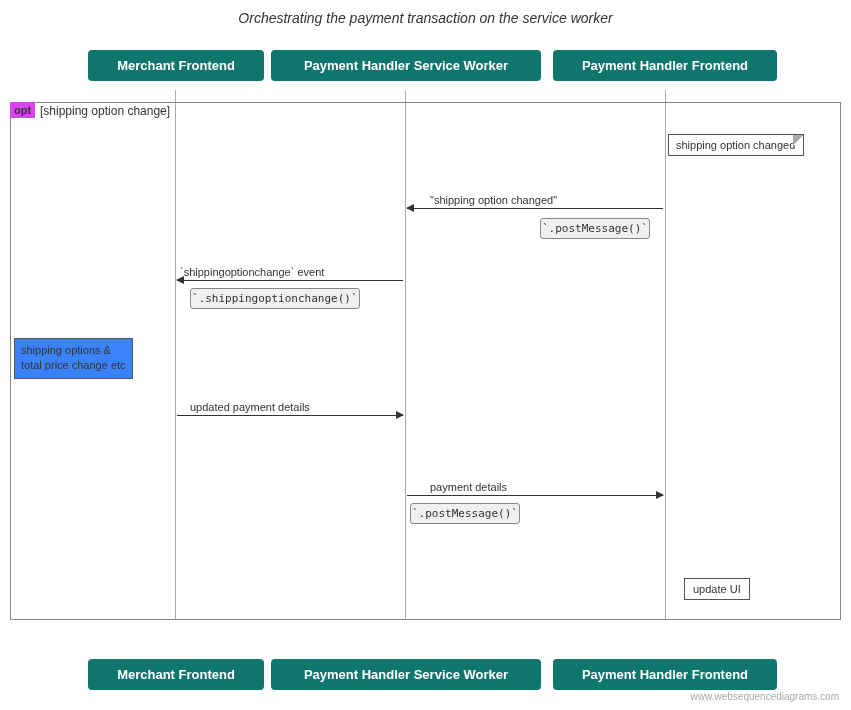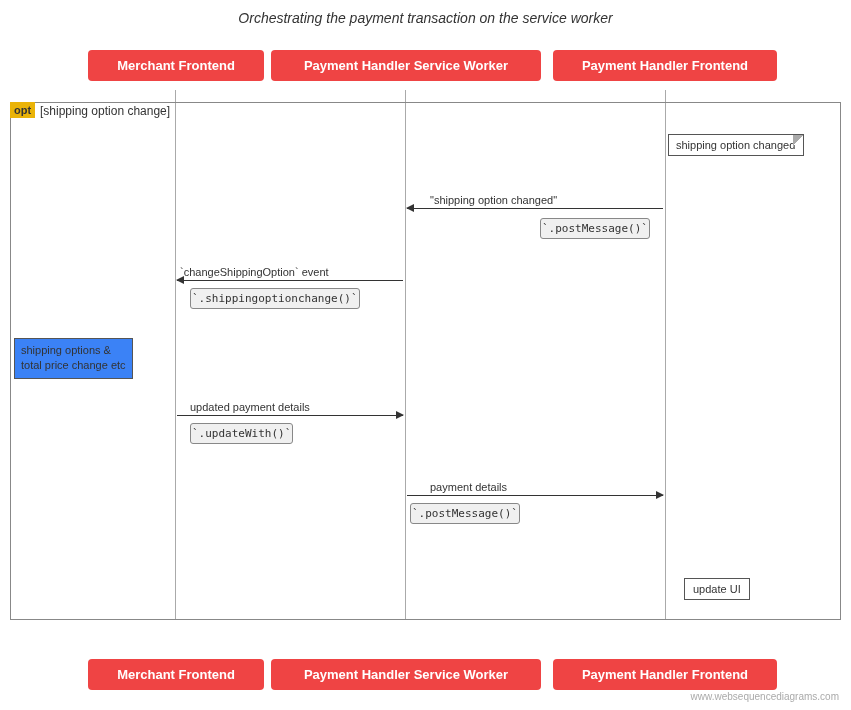--- a/index.html
+++ b/index.html
@@ -21,21 +21,21 @@
       text-align: center;
       font-size: 14px;
       color: #333;
       padding-top: 10px;
       padding-bottom: 8px;
       font-style: italic;
     }
     
     .actor-box {
       position: absolute;
-      background: #ef4444;
+      background: #0f766e;
       color: #fff;
       font-weight: bold;
       font-size: 13px;
       padding: 8px 14px;
       border-radius: 4px;
       text-align: center;
       white-space: nowrap;
     }
     
     .lifeline {
@@ -54,21 +54,21 @@
       right: 10px;
       bottom: 90px;
     }
     .opt-label {
       position: absolute;
       top: 102px;
       left: 10px;
       font-size: 11px;
       font-weight: bold;
       color: #333;
-      background: #eab308;
+      background: #d946ef;
       padding: 2px 4px;
     }
     .opt-condition {
       position: absolute;
       top: 104px;
       left: 40px;
       font-size: 12px;
       color: #333;
     }
     
@@ -177,31 +177,30 @@
   <div class="lifeline" style="left:665px;"></div>
 
   <div class="opt-frame"></div>
   <div class="opt-label">opt</div>
   <div class="opt-condition">[shipping option change]</div>
 
   <div class="arrow left" style="left:407px; top:208px; width:256px;"></div>
   <div class="arrow-label" style="left:430px; top:194px;">"shipping option changed"</div>
 
   <div class="arrow left" style="left:177px; top:280px; width:226px;"></div>
-  <div class="arrow-label" style="left:180px; top:266px;">`changeShippingOption` event</div>
+  <div class="arrow-label" style="left:180px; top:266px;">`shippingoptionchange` event</div>
 
   <div class="arrow" style="left:177px; top:415px; width:226px;"></div>
   <div class="arrow-label" style="left:190px; top:401px;">updated payment details</div>
 
   <div class="arrow" style="left:407px; top:495px; width:256px;"></div>
   <div class="arrow-label" style="left:430px; top:481px;text-align:center;">payment details</div>
 
   <div class="method-box" style="left:540px; top:218px;">`.postMessage()`</div>
   <div class="method-box" style="left:190px; top:288px;">`.shippingoptionchange()`</div>
-  <div class="method-box" style="left:190px; top:423px;">`.updateWith()`</div>
   <div class="method-box" style="left:410px; top:503px;">`.postMessage()`</div>
 
   <div class="note-box folded" style="left:668px; top:134px;padding-left:7px;">shipping option changed</div>
   <div class="note-box" style="left:684px; top:578px;">update UI</div>
 
   <div class="side-note" style="left:14px; top:338px;">
     <span style="white-space:pre;">shipping options &amp;
 total price change etc</span>
   </div>
 

